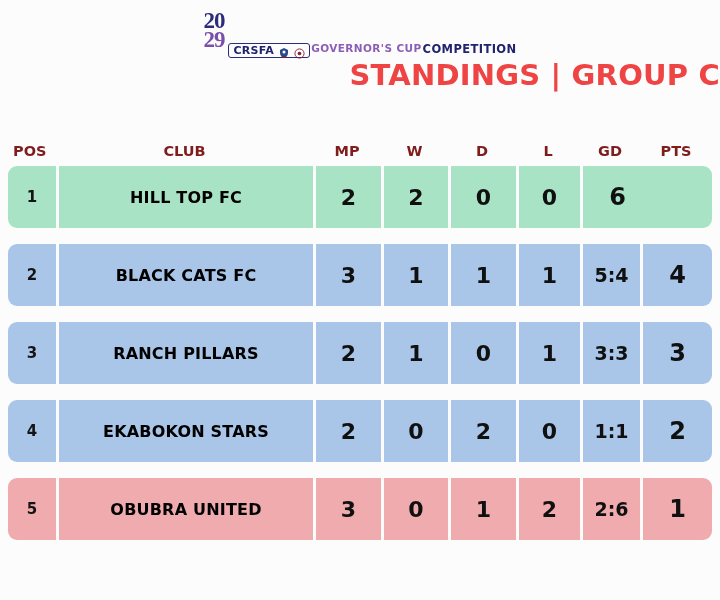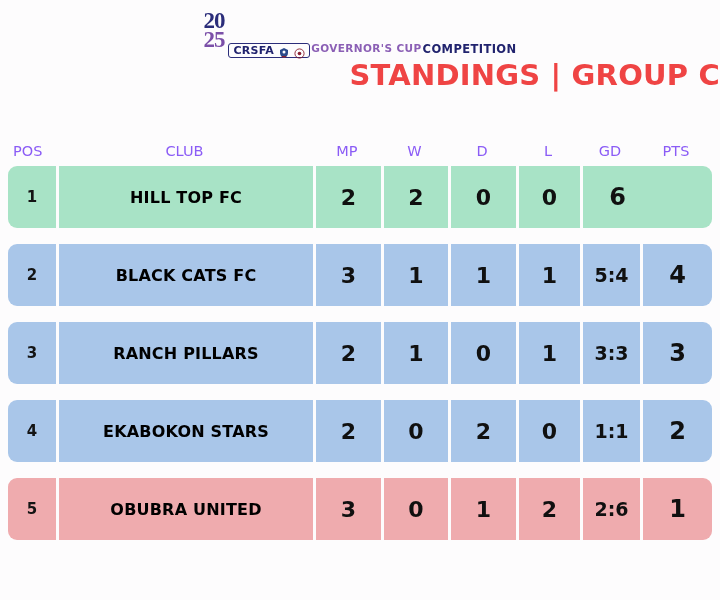--- a/index.html
+++ b/index.html
@@ -105,22 +105,22 @@
     left: 8px;
     top: 136px;
     width: 704px;
   }
 
   .head-row {
     display: flex;
     height: 30px;
     align-items: center;
     font-size: 14.5px;
-    font-weight: 400;
-    color: #8b5cf6;
+    font-weight: 700;
+    color: #7f1d1d;
     font-family: "DejaVu Sans", sans-serif;
   }
 
   .row {
     display: flex;
     height: 62px;
     margin-bottom: 16px;
     border-radius: 9px;
     overflow: hidden;
   }
@@ -185,21 +185,21 @@
 </style>
 </head>
 <body>
 
 <div class="page">
 
   <div class="logo-wrap">
     <div class="logo">
       <div class="logo-year">
         <span class="y1">20</span>
-        <span class="y2">25</span>
+        <span class="y2">29</span>
       </div>
       <div class="logo-right">
         <div class="crsfa-badge">
           <span class="crsfa-text">CRSFA</span>
           <span class="crest-icon">
             <svg viewBox="0 0 24 24" width="12" height="12" aria-hidden="true">
               <path d="M12 2 L20 6 V12 C20 17 16 21 12 22 C8 21 4 17 4 12 V6 Z" fill="#2b4a8a"></path>
               <circle cx="12" cy="10" r="3" fill="#ffffff"></circle>
               <path d="M7 18 H17 L15 21 H9 Z" fill="#8b2030"></path>
             </svg>

